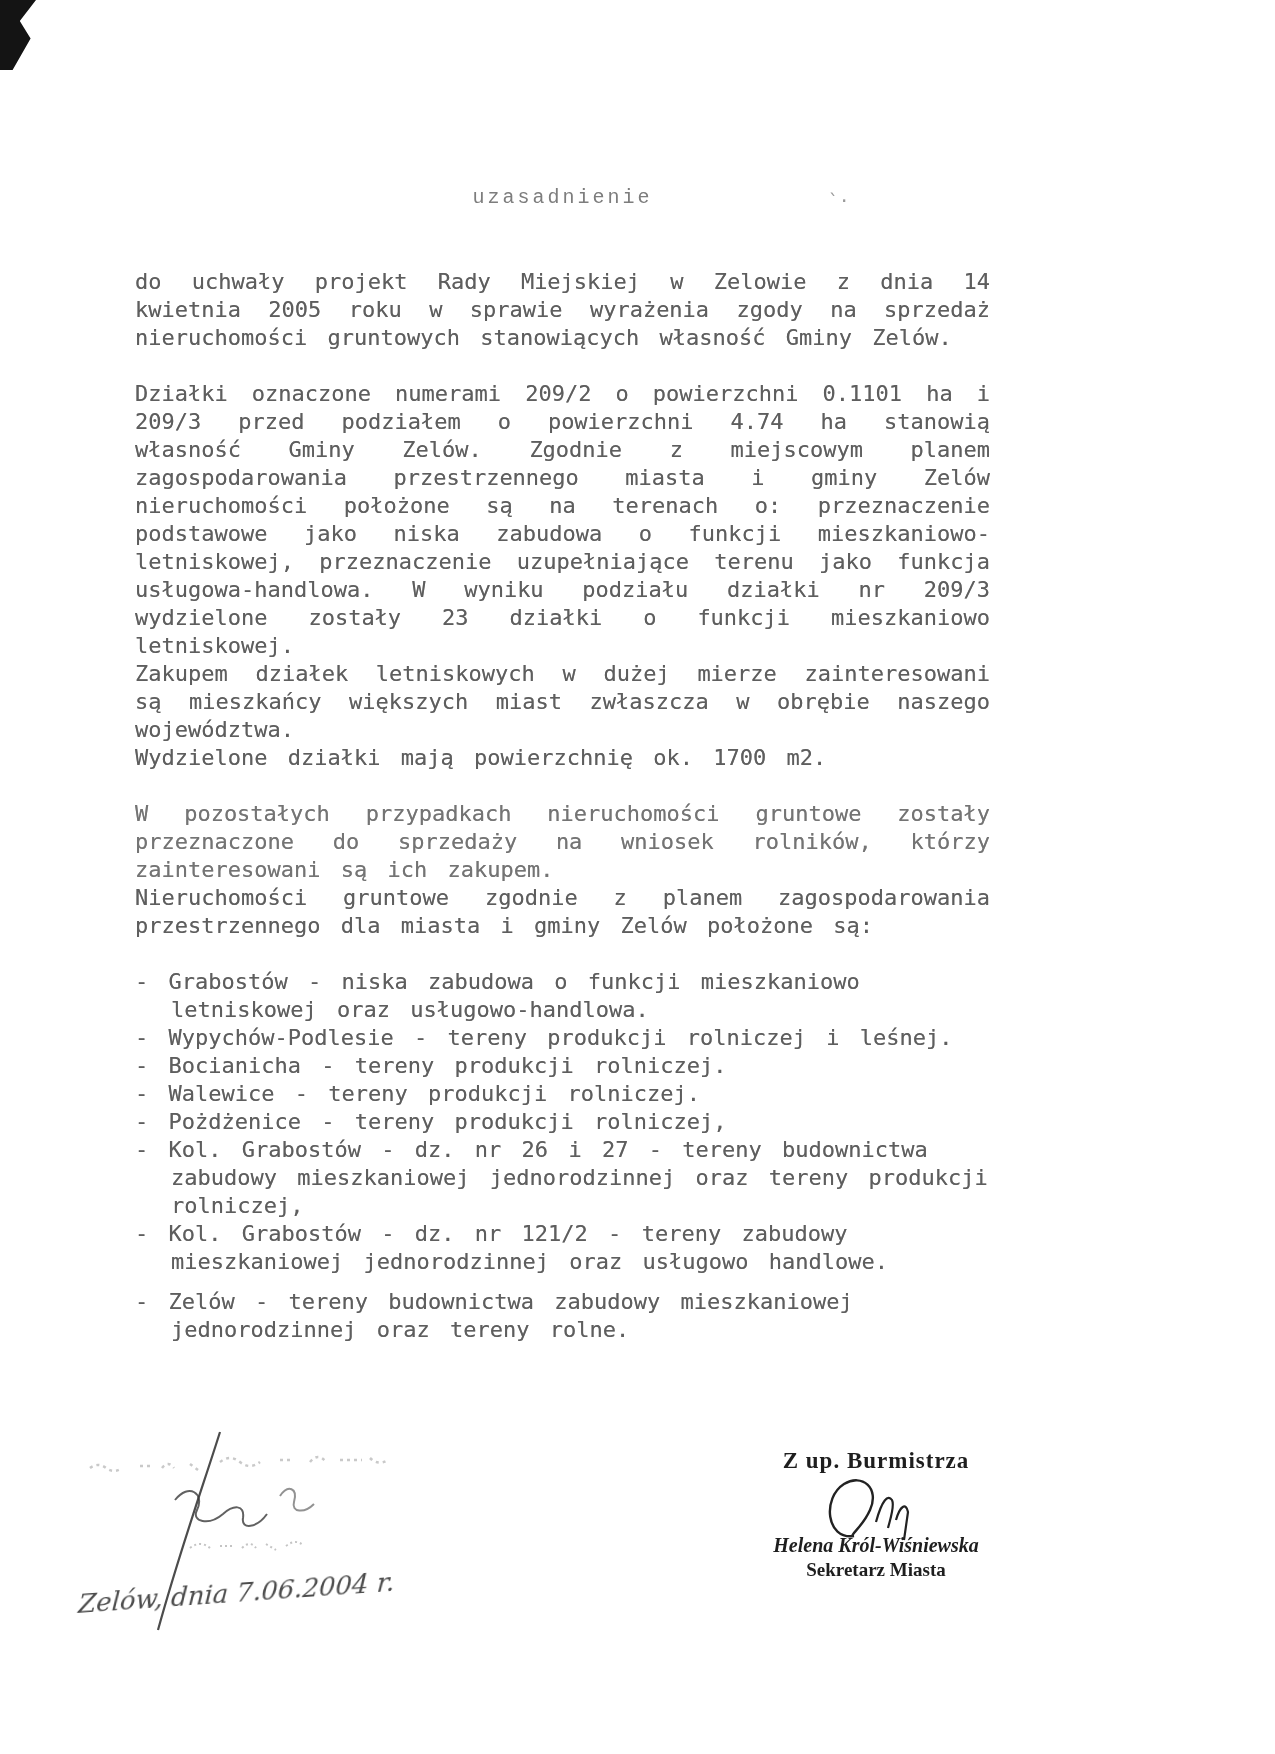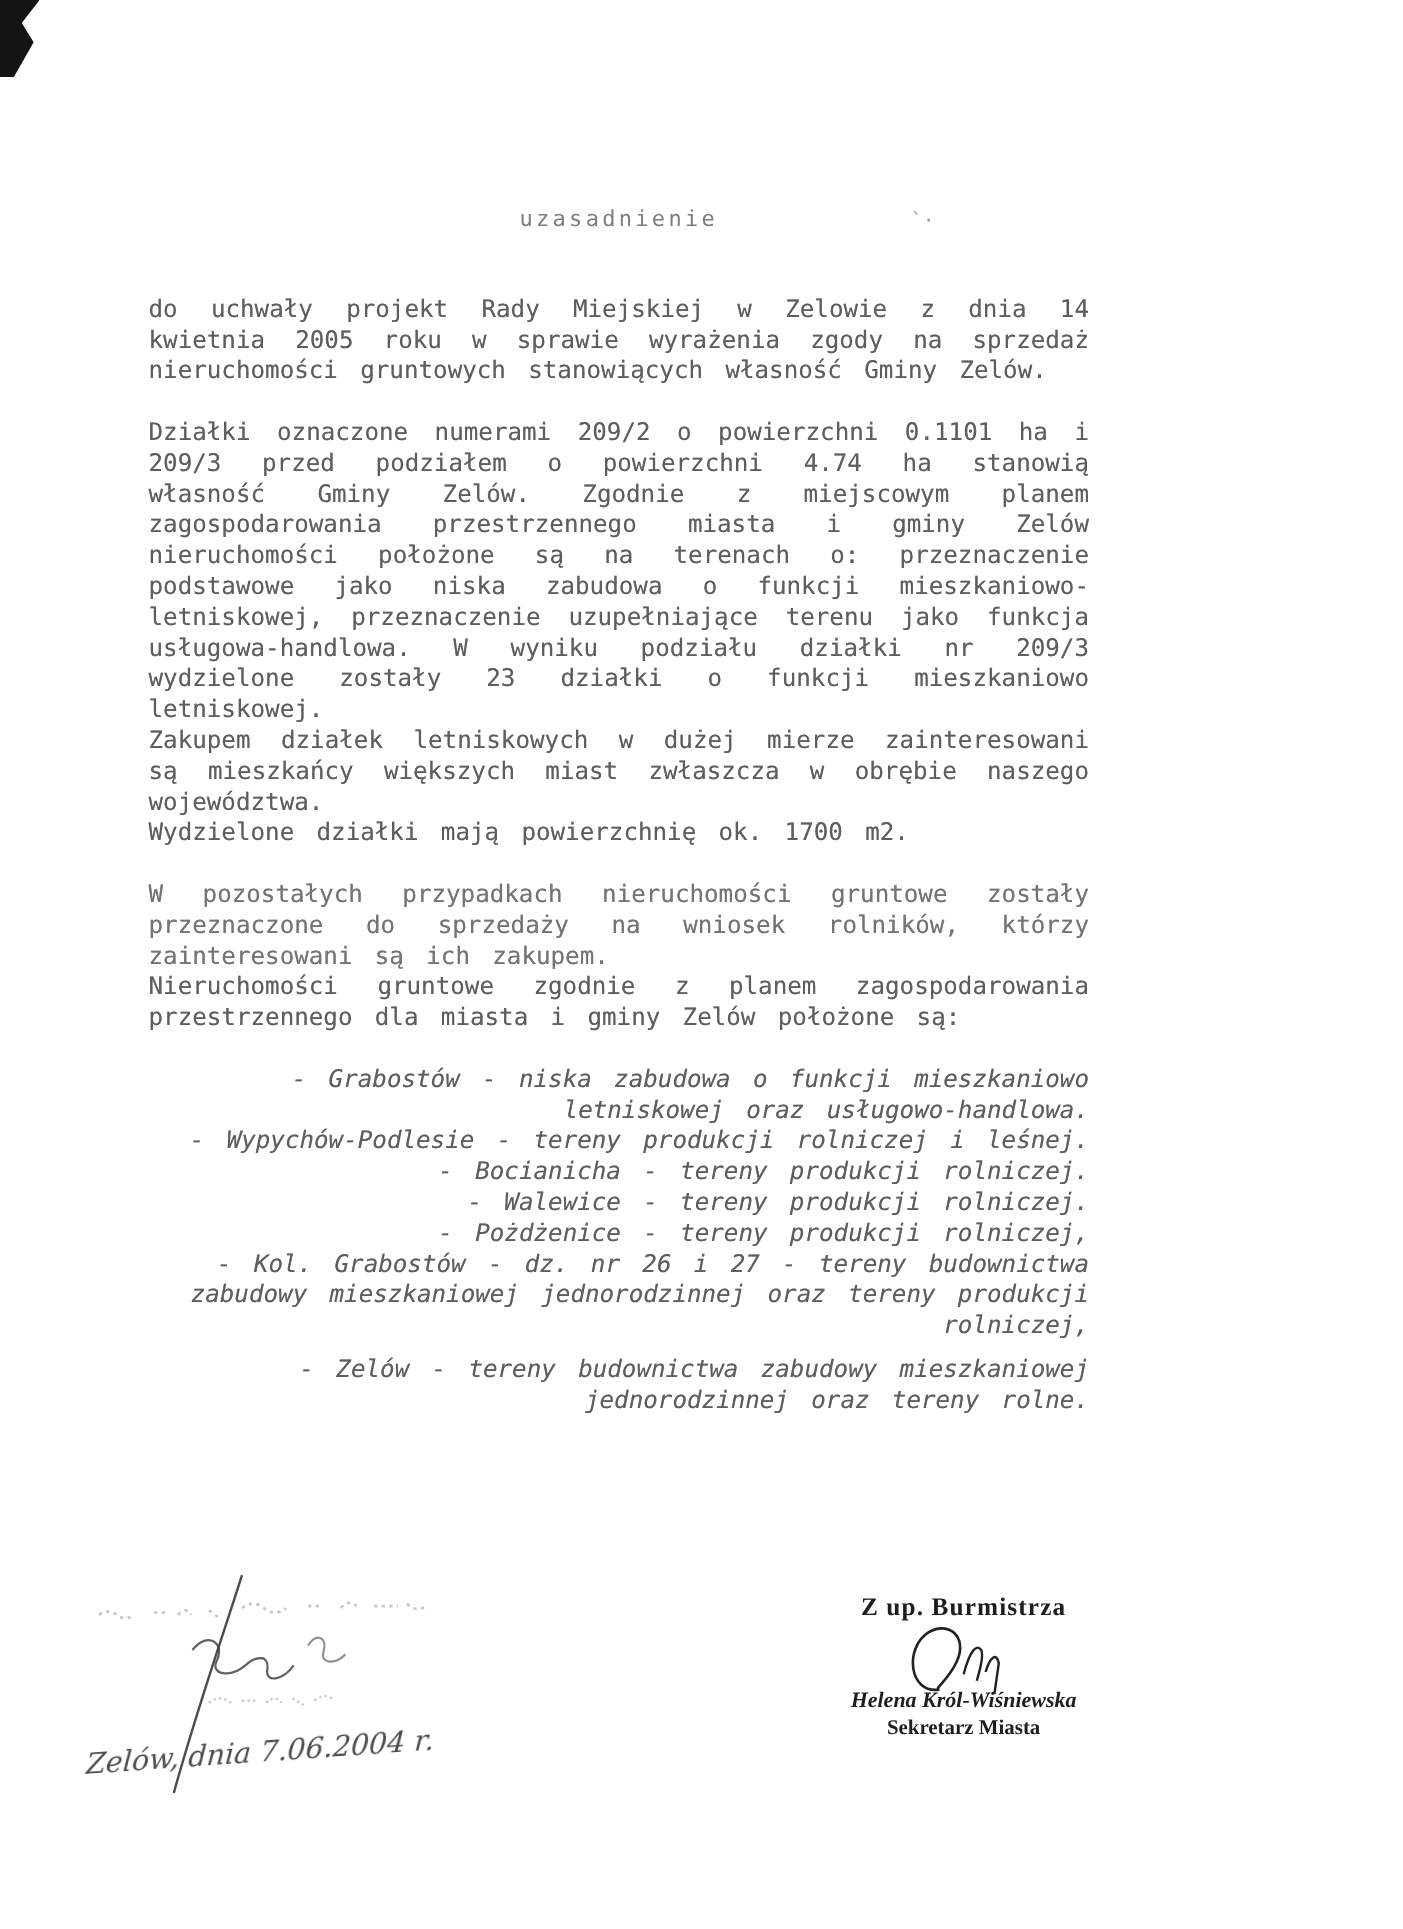--- a/index.html
+++ b/index.html
@@ -23,20 +23,21 @@
   .title {
     position: absolute;
     top: 186px;
     left: 135px;
     width: 855px;
     text-align: center;
     font-size: 20px;
     letter-spacing: 3px;
     color: #7d7d7d;
     filter: blur(0.4px);
+    font-family: Liberation Mono, monospace;
   }
   .title-mark {
     position: absolute;
     top: 190px;
     left: 828px;
     color: #9a9a9a;
     font-size: 18px;
   }
   .content {
     position: absolute;
@@ -52,22 +53,21 @@
     text-shadow: 0 0 0.6px rgba(90,90,90,0.55);
   }
   .content p { margin: 0; }
   .content p.gap { margin-bottom: 28px; }
   .para-faded { color: #747474; }
   .loc-list { margin-top: 28px; }
   .loc {
     margin: 0 0 30px 0;
     padding-left: 36px;
     text-indent: -36px;
-    text-align: right;
-    font-style: italic;
+    text-align: left;
   }
   .loc:last-child { margin-bottom: 0; margin-top: 12px; }
 
   
   .sig-right {
     position: absolute;
     top: 1448px;
     left: 726px;
     width: 300px;
     text-align: center;
@@ -132,20 +132,21 @@
     <p class="para-faded">W pozostałych przypadkach nieruchomości gruntowe zostały przeznaczone do sprzedaży na wniosek rolników, którzy zainteresowani są ich zakupem.</p>
     <p>Nieruchomości gruntowe zgodnie z planem zagospodarowania przestrzennego dla miasta i gminy Zelów położone są:</p>
 
     <div class="loc-list">
       <p class="loc">- Grabostów - niska zabudowa o funkcji mieszkaniowo letniskowej oraz usługowo-handlowa.</p>
       <p class="loc">- Wypychów-Podlesie - tereny produkcji rolniczej i leśnej.</p>
       <p class="loc">- Bocianicha - tereny produkcji rolniczej.</p>
       <p class="loc">- Walewice - tereny produkcji rolniczej.</p>
       <p class="loc">- Pożdżenice - tereny produkcji rolniczej,</p>
       <p class="loc">- Kol. Grabostów - dz. nr 26 i 27 - tereny budownictwa zabudowy mieszkaniowej jednorodzinnej oraz tereny produkcji rolniczej,</p>
+      <p class="loc">- Kol. Grabostów - dz. nr 121/2 - tereny zabudowy mieszkaniowej jednorodzinnej oraz usługowo handlowe.</p>
       <p class="loc">- Zelów - tereny budownictwa zabudowy mieszkaniowej jednorodzinnej oraz tereny rolne.</p>
     </div>
   </div>
 
   <div class="sig-left">
     <svg width="400" height="220" viewBox="0 0 400 220">
 
       <path d="M20 38 q8 -6 16 0 q8 6 16 0 M70 36 h10 M92 38 q6 -8 12 0 M120 34 l8 6 M150 32 q10 -8 20 0 q10 8 20 0 M210 30 h14 M240 32 q8 -10 16 0 M270 30 h22 M300 28 q8 8 18 2" fill="none" stroke="#9d9d9d" stroke-width="2.5" stroke-dasharray="3 4" opacity="0.55"></path>
 
       <path d="M150 2 C 135 50, 110 120, 88 200" fill="none" stroke="#2d2d2d" stroke-width="2.2" opacity="0.85"></path>

